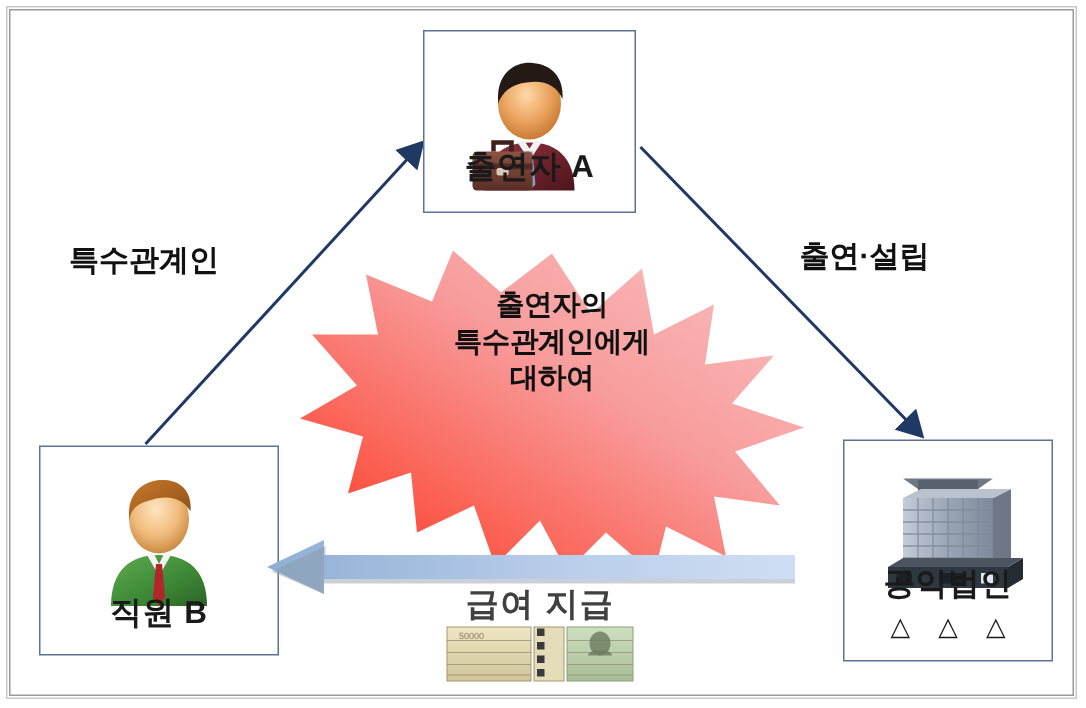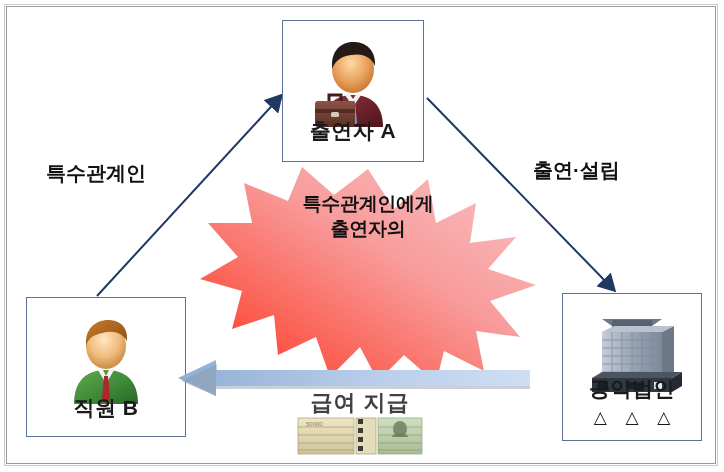--- a/index.html
+++ b/index.html
@@ -58,21 +58,21 @@
   .node-sub {
     position: absolute;
     left: 0;
     right: 0;
     font-size: 17px;
     color: #1a1a1a;
     letter-spacing: 7px;
     text-indent: 7px;
   }
 
-  #box-donor  { left: 282px; top: 20px;  width: 142px; height: 142px; }
+  #box-donor  { left: 282px; top: 20px;  width: 142px; height: 122px; }
   #box-worker { left: 26px;  top: 297px; width: 160px; height: 140px; }
   #box-corp   { left: 562px; top: 293px; width: 140px; height: 148px; }
 
   #box-donor .node-label  { bottom: 16px; font-size: 21px; }
   #box-worker .node-label { bottom: 14px; font-size: 21px; }
   #box-corp .node-label   { bottom: 37px; font-size: 21px; }
   #box-corp .node-sub     { bottom: 12px; }
 
   
   .icon-wrap {
@@ -201,22 +201,23 @@
 
   <svg id="starburst" viewBox="0 0 340 220" xmlns="http://www.w3.org/2000/svg">
     <polygon fill="url(#starGrad)" points="170,4 196,44 230,14 238,58 278,38 272,78 318,72 290,104
               338,120 292,136 322,172 278,166 286,206 246,186 238,218
               206,190 180,216 162,182 132,212 118,172 80,190 76,150
               34,164 44,126 2,114 40,92 10,58 54,58 46,18 90,36 104,2
               136,30"></polygon>
   </svg>
 
   <div id="star-text">
+    <span>출연자의</span>
     <span>특수관계인에게</span>
-    <span>출연자의</span>
+    <span>대하여</span>
   </div>
 
   <div class="node-box" id="box-donor">
     <div class="icon-wrap">
       <svg width="96" height="96" viewBox="0 0 96 96" xmlns="http://www.w3.org/2000/svg">
         <defs>
           <radialGradient id="faceA" cx="45%" cy="38%" r="62%">
             <stop offset="0%" stop-color="#ffd9a8"></stop>
             <stop offset="60%" stop-color="#eaa35f"></stop>
             <stop offset="100%" stop-color="#c97c34"></stop>

